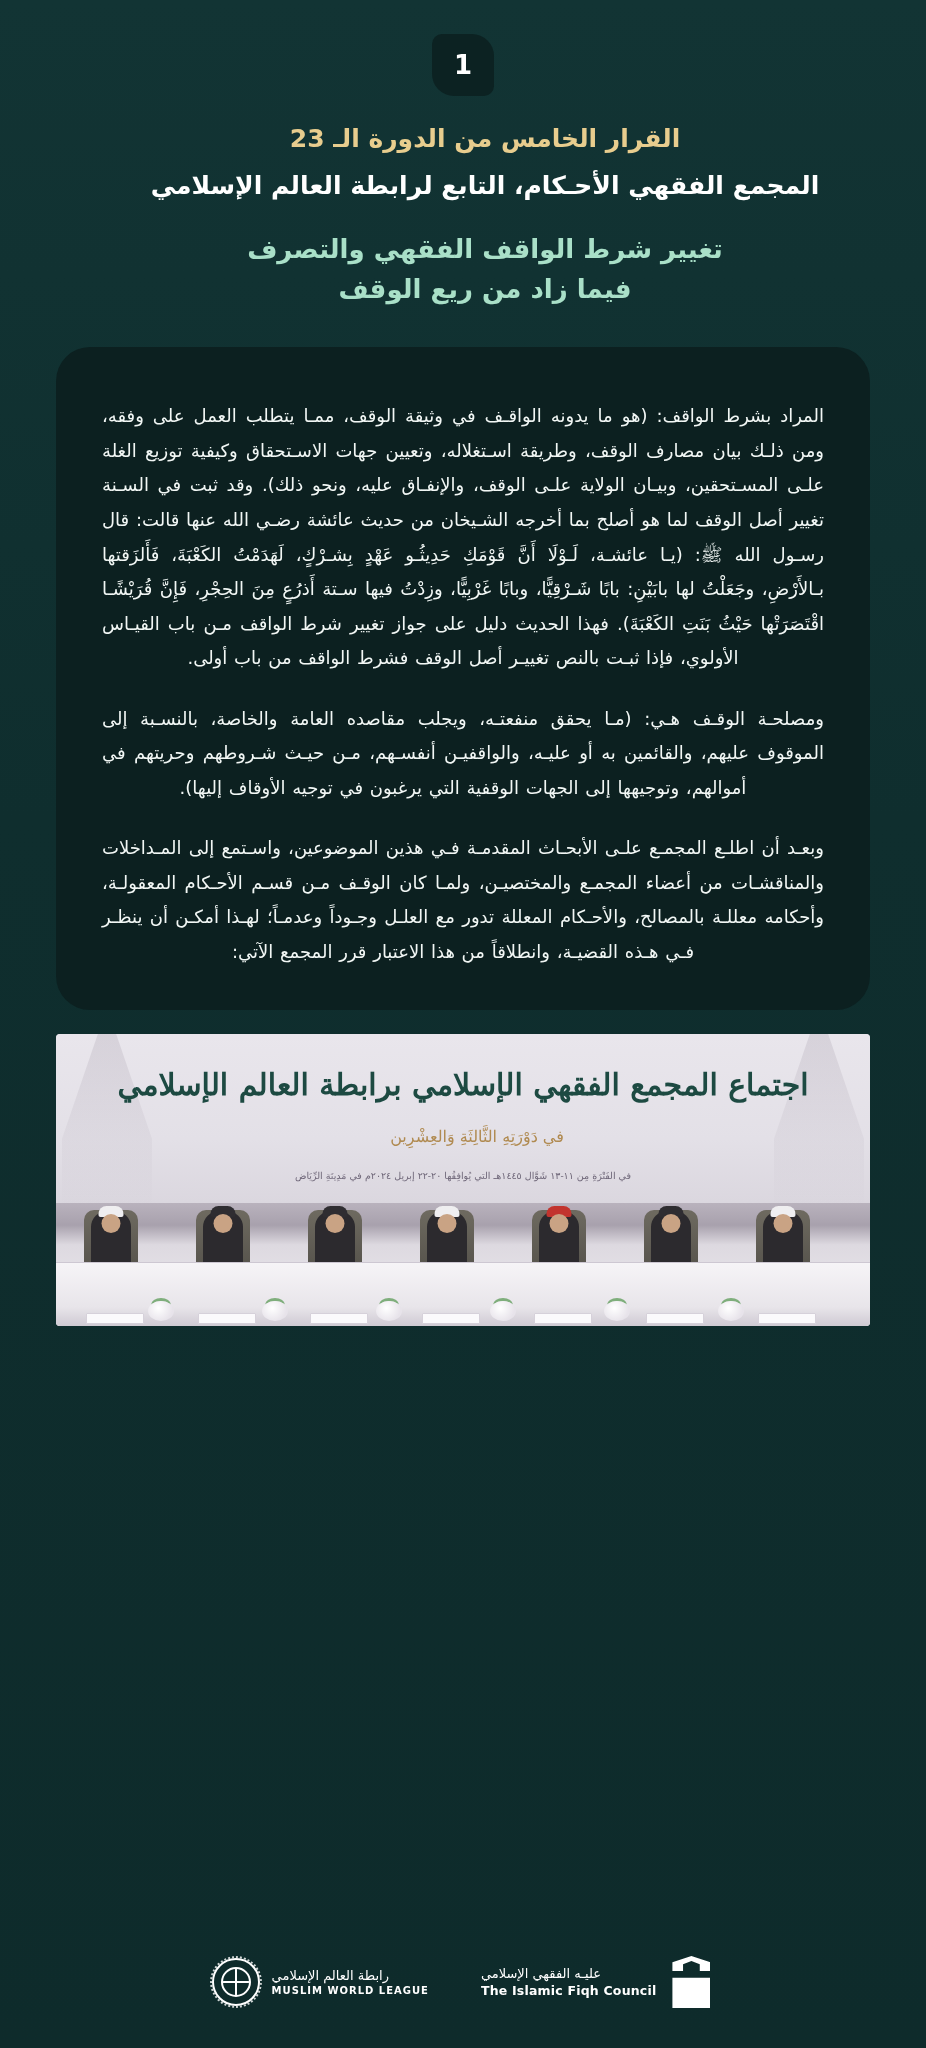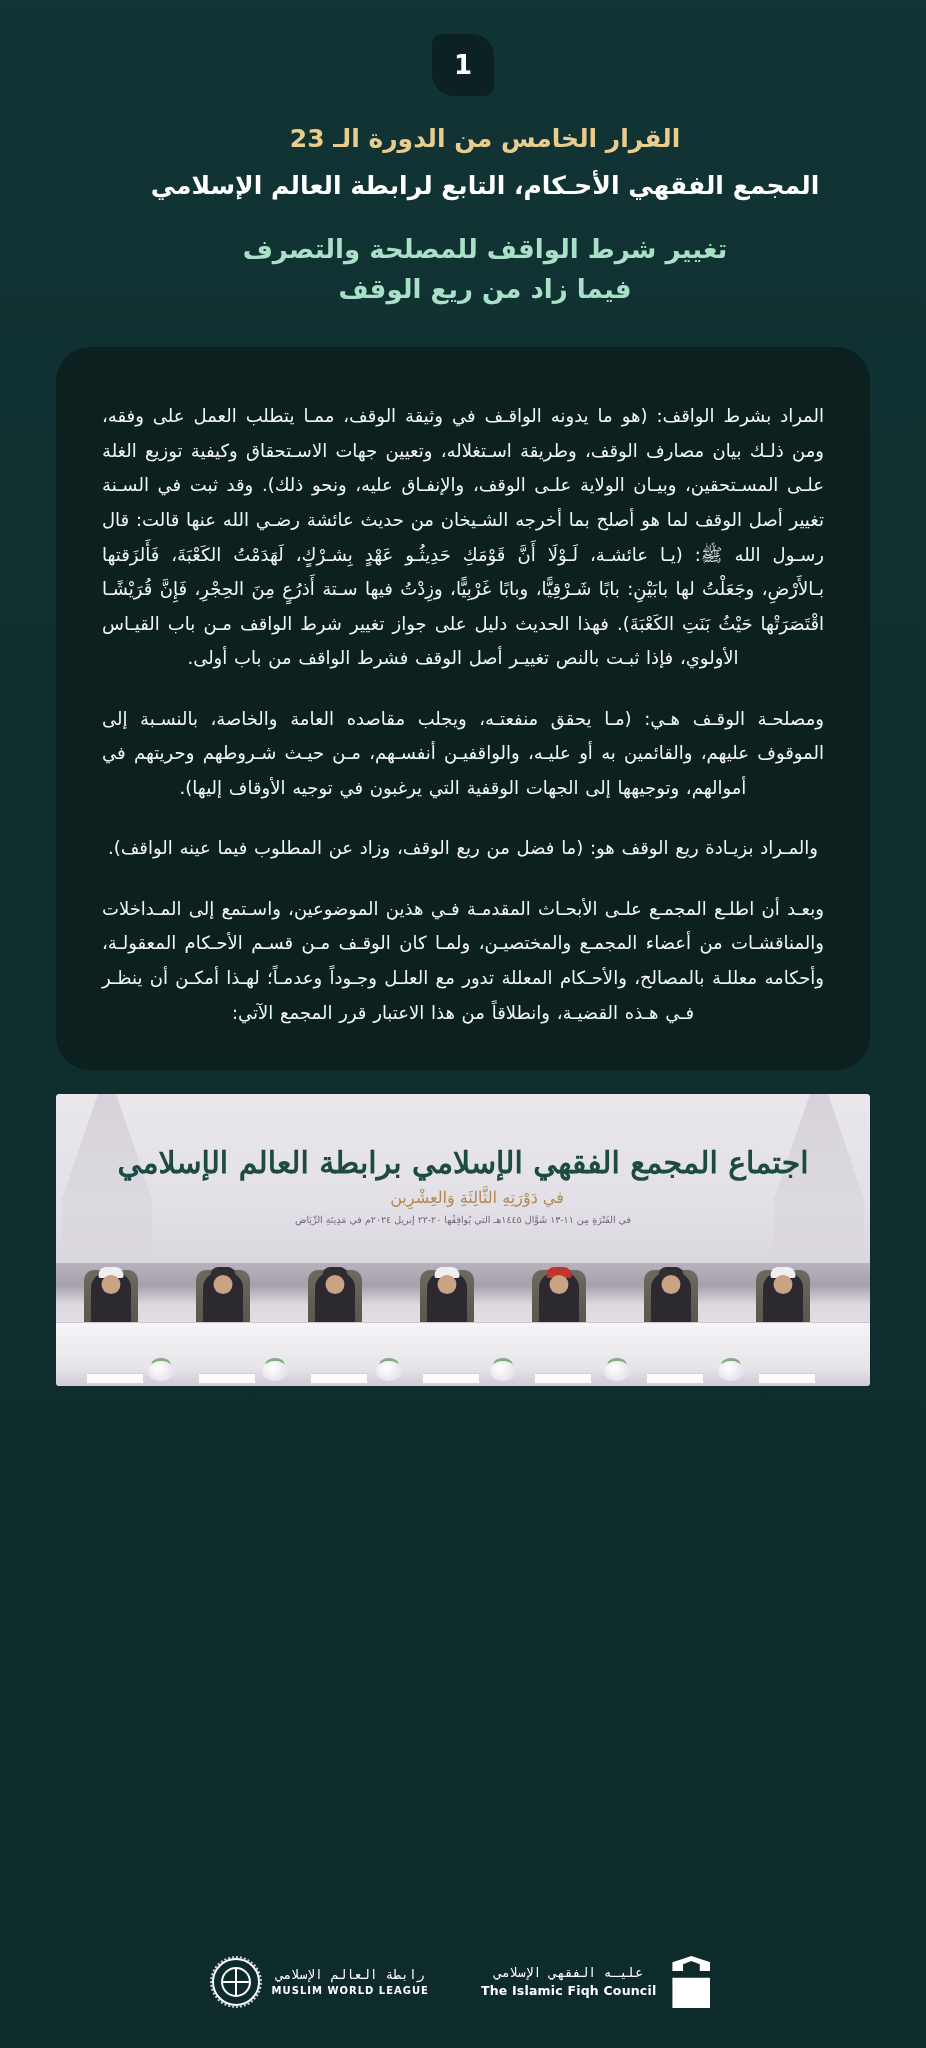--- a/index.html
+++ b/index.html
@@ -113,20 +113,21 @@
   }
   .photo-banner {
     position: absolute;
     inset: 0 0 40% 0;
     background: linear-gradient(180deg,#e9e6ec 0%, #e3e0e7 60%, #dad6de 100%);
     display: flex;
     flex-direction: column;
     align-items: center;
     justify-content: center;
     padding: 6px 40px 0 40px;
+    gap: 17px;
   }
   .banner-deco-l, .banner-deco-r {
     position: absolute;
     top: 0;
     width: 90px;
     height: 100%;
     background: linear-gradient(180deg, rgba(150,140,155,.40), rgba(150,140,155,0));
     clip-path: polygon(40% 0,60% 0,100% 60%,100% 100%,0 100%,0 60%);
     opacity: .55;
   }
@@ -253,22 +254,21 @@
     position: absolute;
     bottom: 0; left: 4px;
     width: 38px; height: 33px;
     background: #ffffff;
     clip-path: polygon(0 8%, 100% 8%, 100% 100%, 0 100%);
   }
   .logo-text-ar {
     font-size: 13px;
     color: #ffffff;
     line-height: 1.25;
-    text-align: center;
-    font-family: Liberation Mono, monospace;
+    text-align: left;
   }
   .logo-text-en {
     font-size: 12.5px;
     color: #ffffff;
     font-weight: bold;
     letter-spacing: .2px;
     direction: ltr;
     text-align: left;
   }
   .mwl-mark {
@@ -315,29 +315,28 @@
 <div class="page">
 
   <div class="badge-wrap">
     <div class="badge">1</div>
   </div>
 
   <div class="heading-block">
     <div class="kicker">القرار الخامس من الدورة الـ 23</div>
     <div class="org-line">المجمع الفقهي الأحـكام، التابع لرابطة العالم الإسلامي</div>
     <div class="topic">
-      <span>تغيير شرط الواقف للمصلحة والتصرف</span><br>
+      <span>تغيير شرط الواقف الفقهي والتصرف</span><br>
       <span>فيما زاد من ريع الوقف</span>
     </div>
   </div>
 
   <div class="card">
     <p class="para">المراد بشرط الواقف: (هو ما يدونه الواقـف في وثيقة الوقف، ممـا يتطلب العمل على وفقه، ومن ذلـك بيان مصارف الوقف، وطريقة اسـتغلاله، وتعيين جهات الاسـتحقاق وكيفية توزيع الغلة علـى المسـتحقين، وبيـان الولاية علـى الوقف، والإنفـاق عليه، ونحو ذلك). وقد ثبت في السـنة تغيير أصل الوقف لما هو أصلح بما أخرجه الشـيخان من حديث عائشة رضـي الله عنها قالت: قال رسـول الله ﷺ: (يـا عائشـة، لَـوْلَا أَنَّ قَوْمَكِ حَدِيثُـو عَهْدٍ بِشـرْكٍ، لَهَدَمْتُ الكَعْبَةَ، فَأَلزَقتها بـالأَرْضِ، وجَعَلْتُ لها بابَيْنِ: بابًا شَـرْقِيًّا، وبابًا غَرْبِيًّا، وزِدْتُ فيها سـتة أَذرُعٍ مِنَ الحِجْرِ، فَإِنَّ قُرَيْشًـا اقْتَصَرَتْها حَيْثُ بَنَتِ الكَعْبَةَ). فهذا الحديث دليل على جواز تغيير شرط الواقف مـن باب القيـاس الأولوي، فإذا ثبـت بالنص تغييـر أصل الوقف فشرط الواقف من باب أولى.</p>
     <p class="para">ومصلحـة الوقـف هـي: (مـا يحقق منفعتـه، ويجلب مقاصده العامة والخاصة، بالنسـبة إلى الموقوف عليهم، والقائمين به أو عليـه، والواقفيـن أنفسـهم، مـن حيـث شـروطهم وحريتهم في أموالهم، وتوجيهها إلى الجهات الوقفية التي يرغبون في توجيه الأوقاف إليها).</p>
-    <p class="para">والمـراد بزيـادة ريع الوقف هو: (ما فضل من ريع الوقف، وزاد عن المطلوب فيما عينه الواقف).</p>
     <p class="para last">وبعـد أن اطلـع المجمـع علـى الأبحـاث المقدمـة فـي هذين الموضوعين، واسـتمع إلى المـداخلات والمناقشـات من أعضاء المجمـع والمختصيـن، ولمـا كان الوقـف مـن قسـم الأحـكام المعقولـة، وأحكامه معللـة بالمصالح، والأحـكام المعللة تدور مع العلـل وجـوداً وعدمـاً؛ لهـذا أمكـن أن ينظـر فـي هـذه القضيـة، وانطلاقاً من هذا الاعتبار قرر المجمع الآتي:</p>
   </div>
 
   <div class="photo">
     <div class="photo-banner">
       <div class="banner-deco-l"></div>
       <div class="banner-deco-r"></div>
       <div class="banner-title">اجتماع المجمع الفقهي الإسلامي برابطة العالم الإسلامي</div>
       <div class="banner-sub">في دَوْرَتِهِ الثَّالِثَةِ وَالعِشْرِين</div>
       <div class="banner-date">في الفَتْرَةِ مِن ١١-١٣ شَوَّال ١٤٤٥هـ التي يُوافِقُها ٢٠-٢٢ إبريل ٢٠٢٤م في مَدِينَةِ الرِّيَاض</div>

